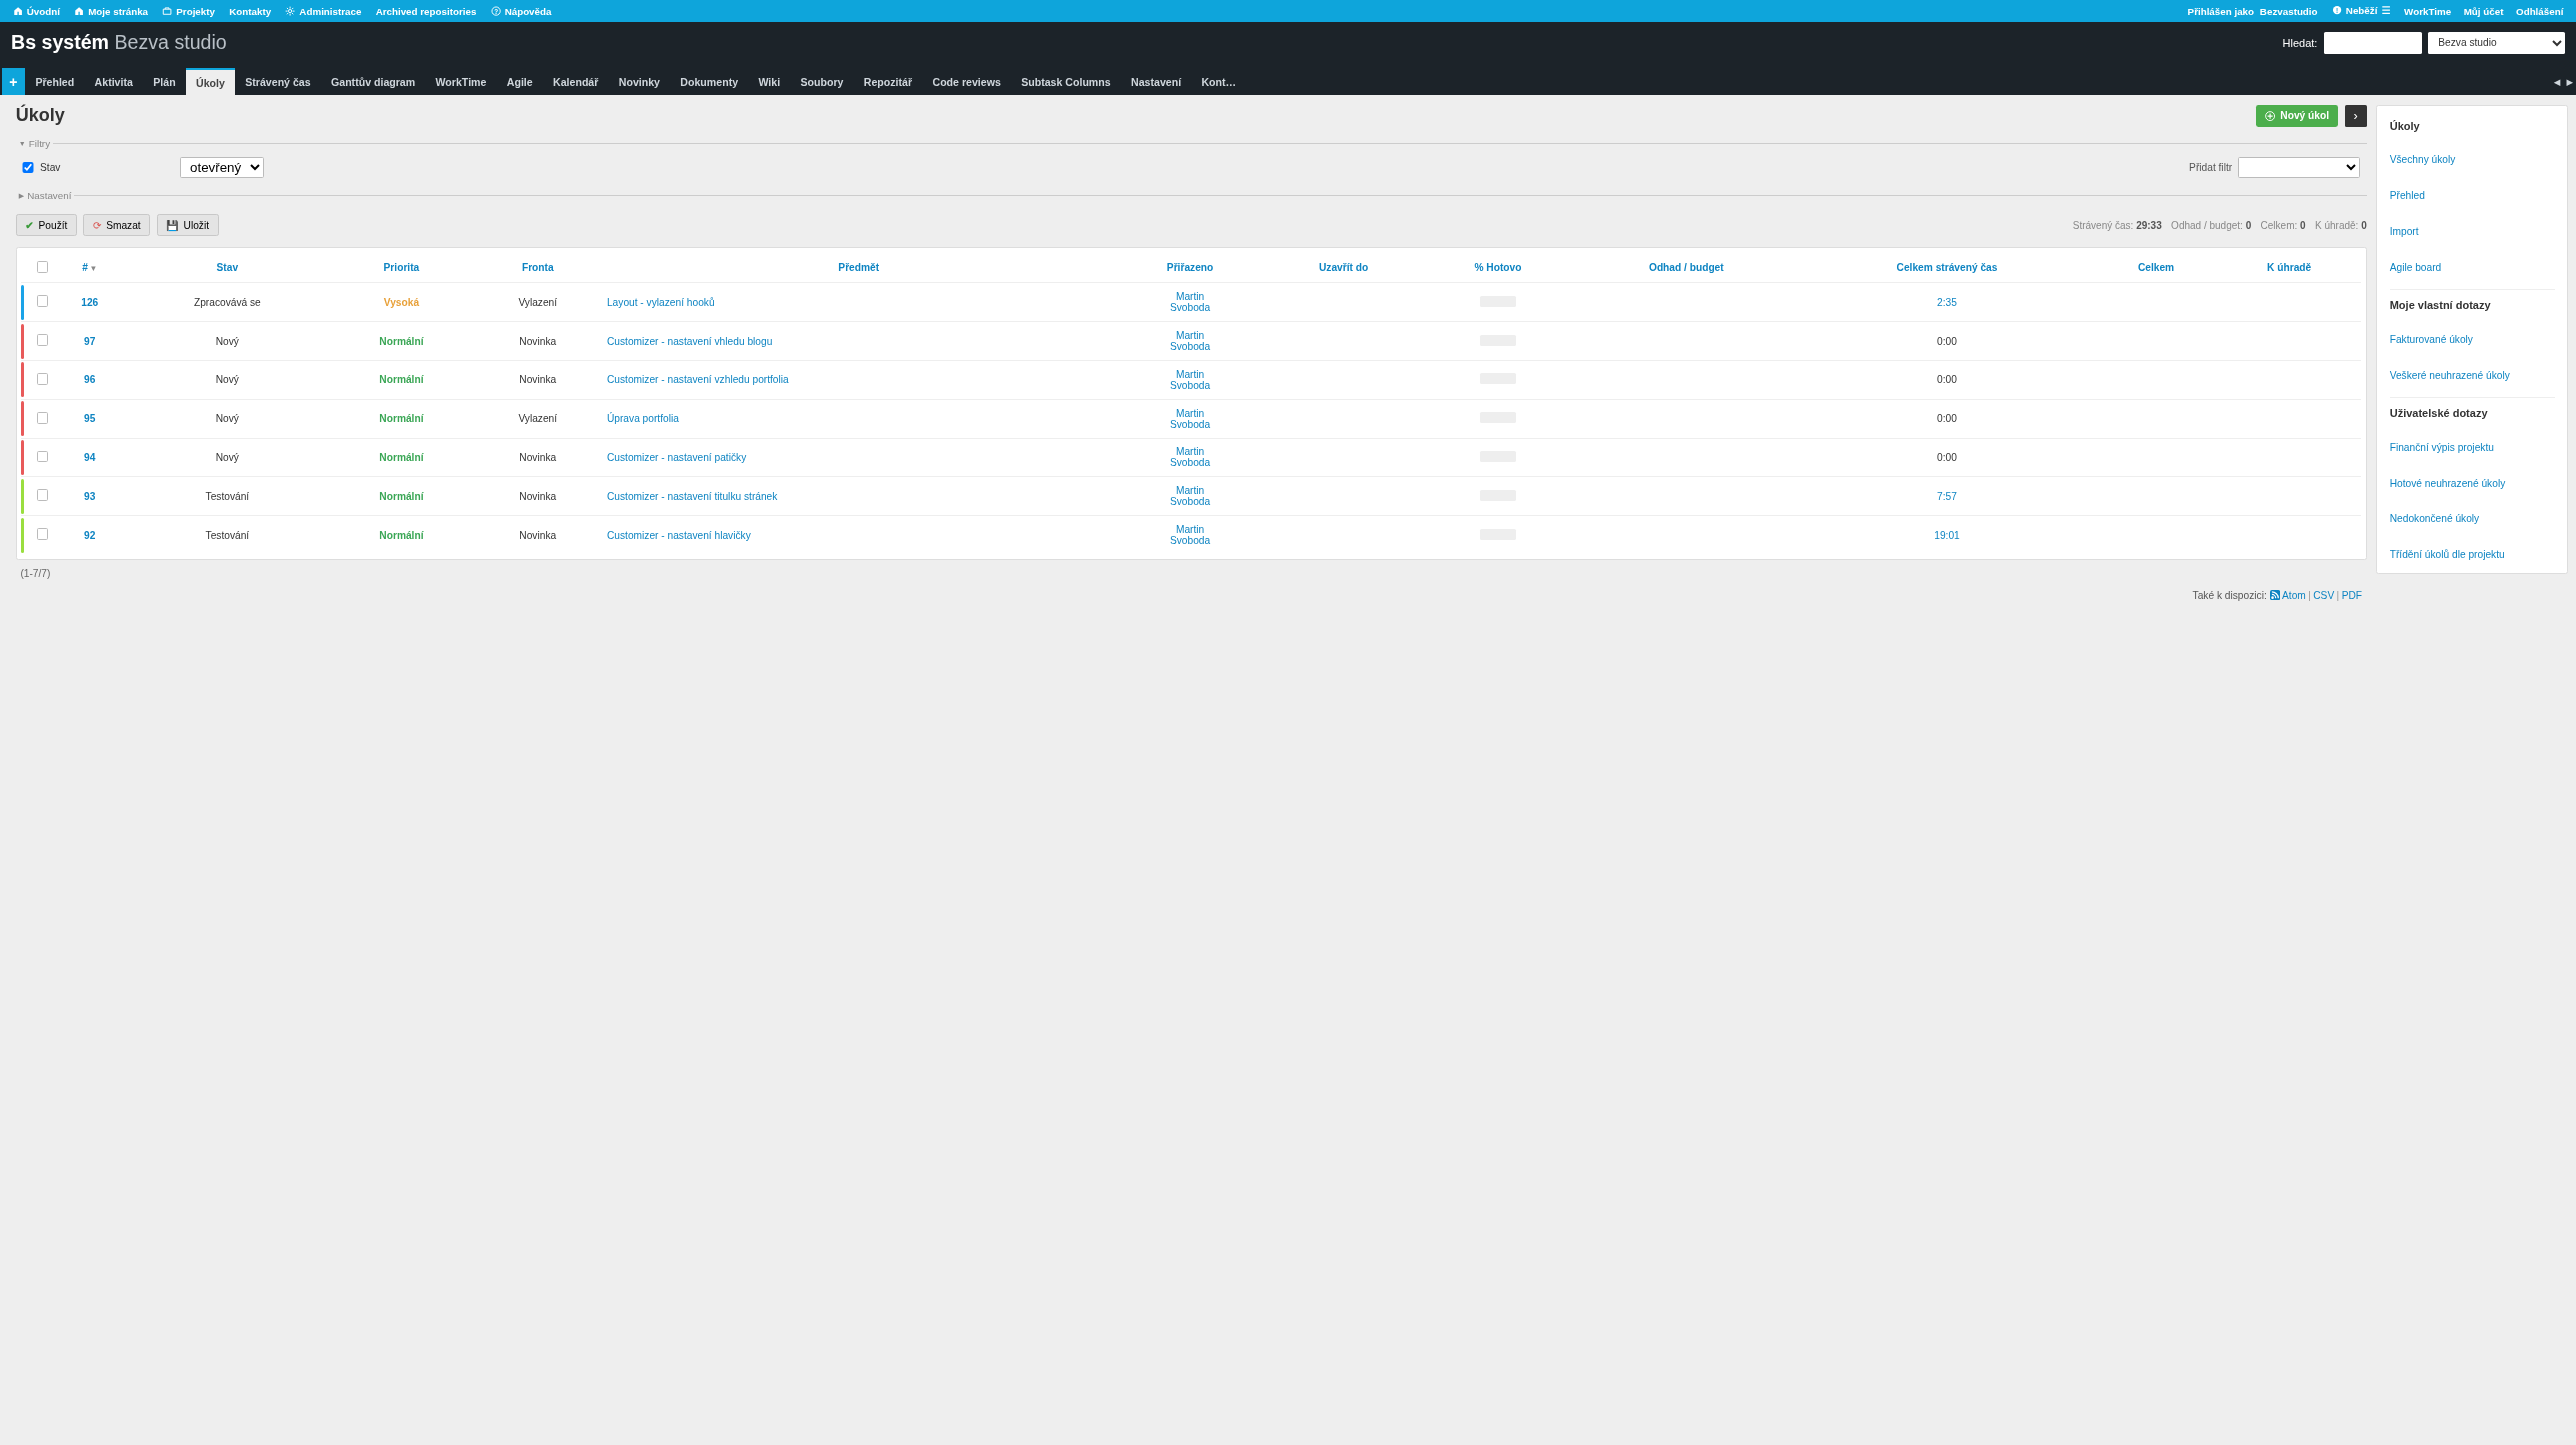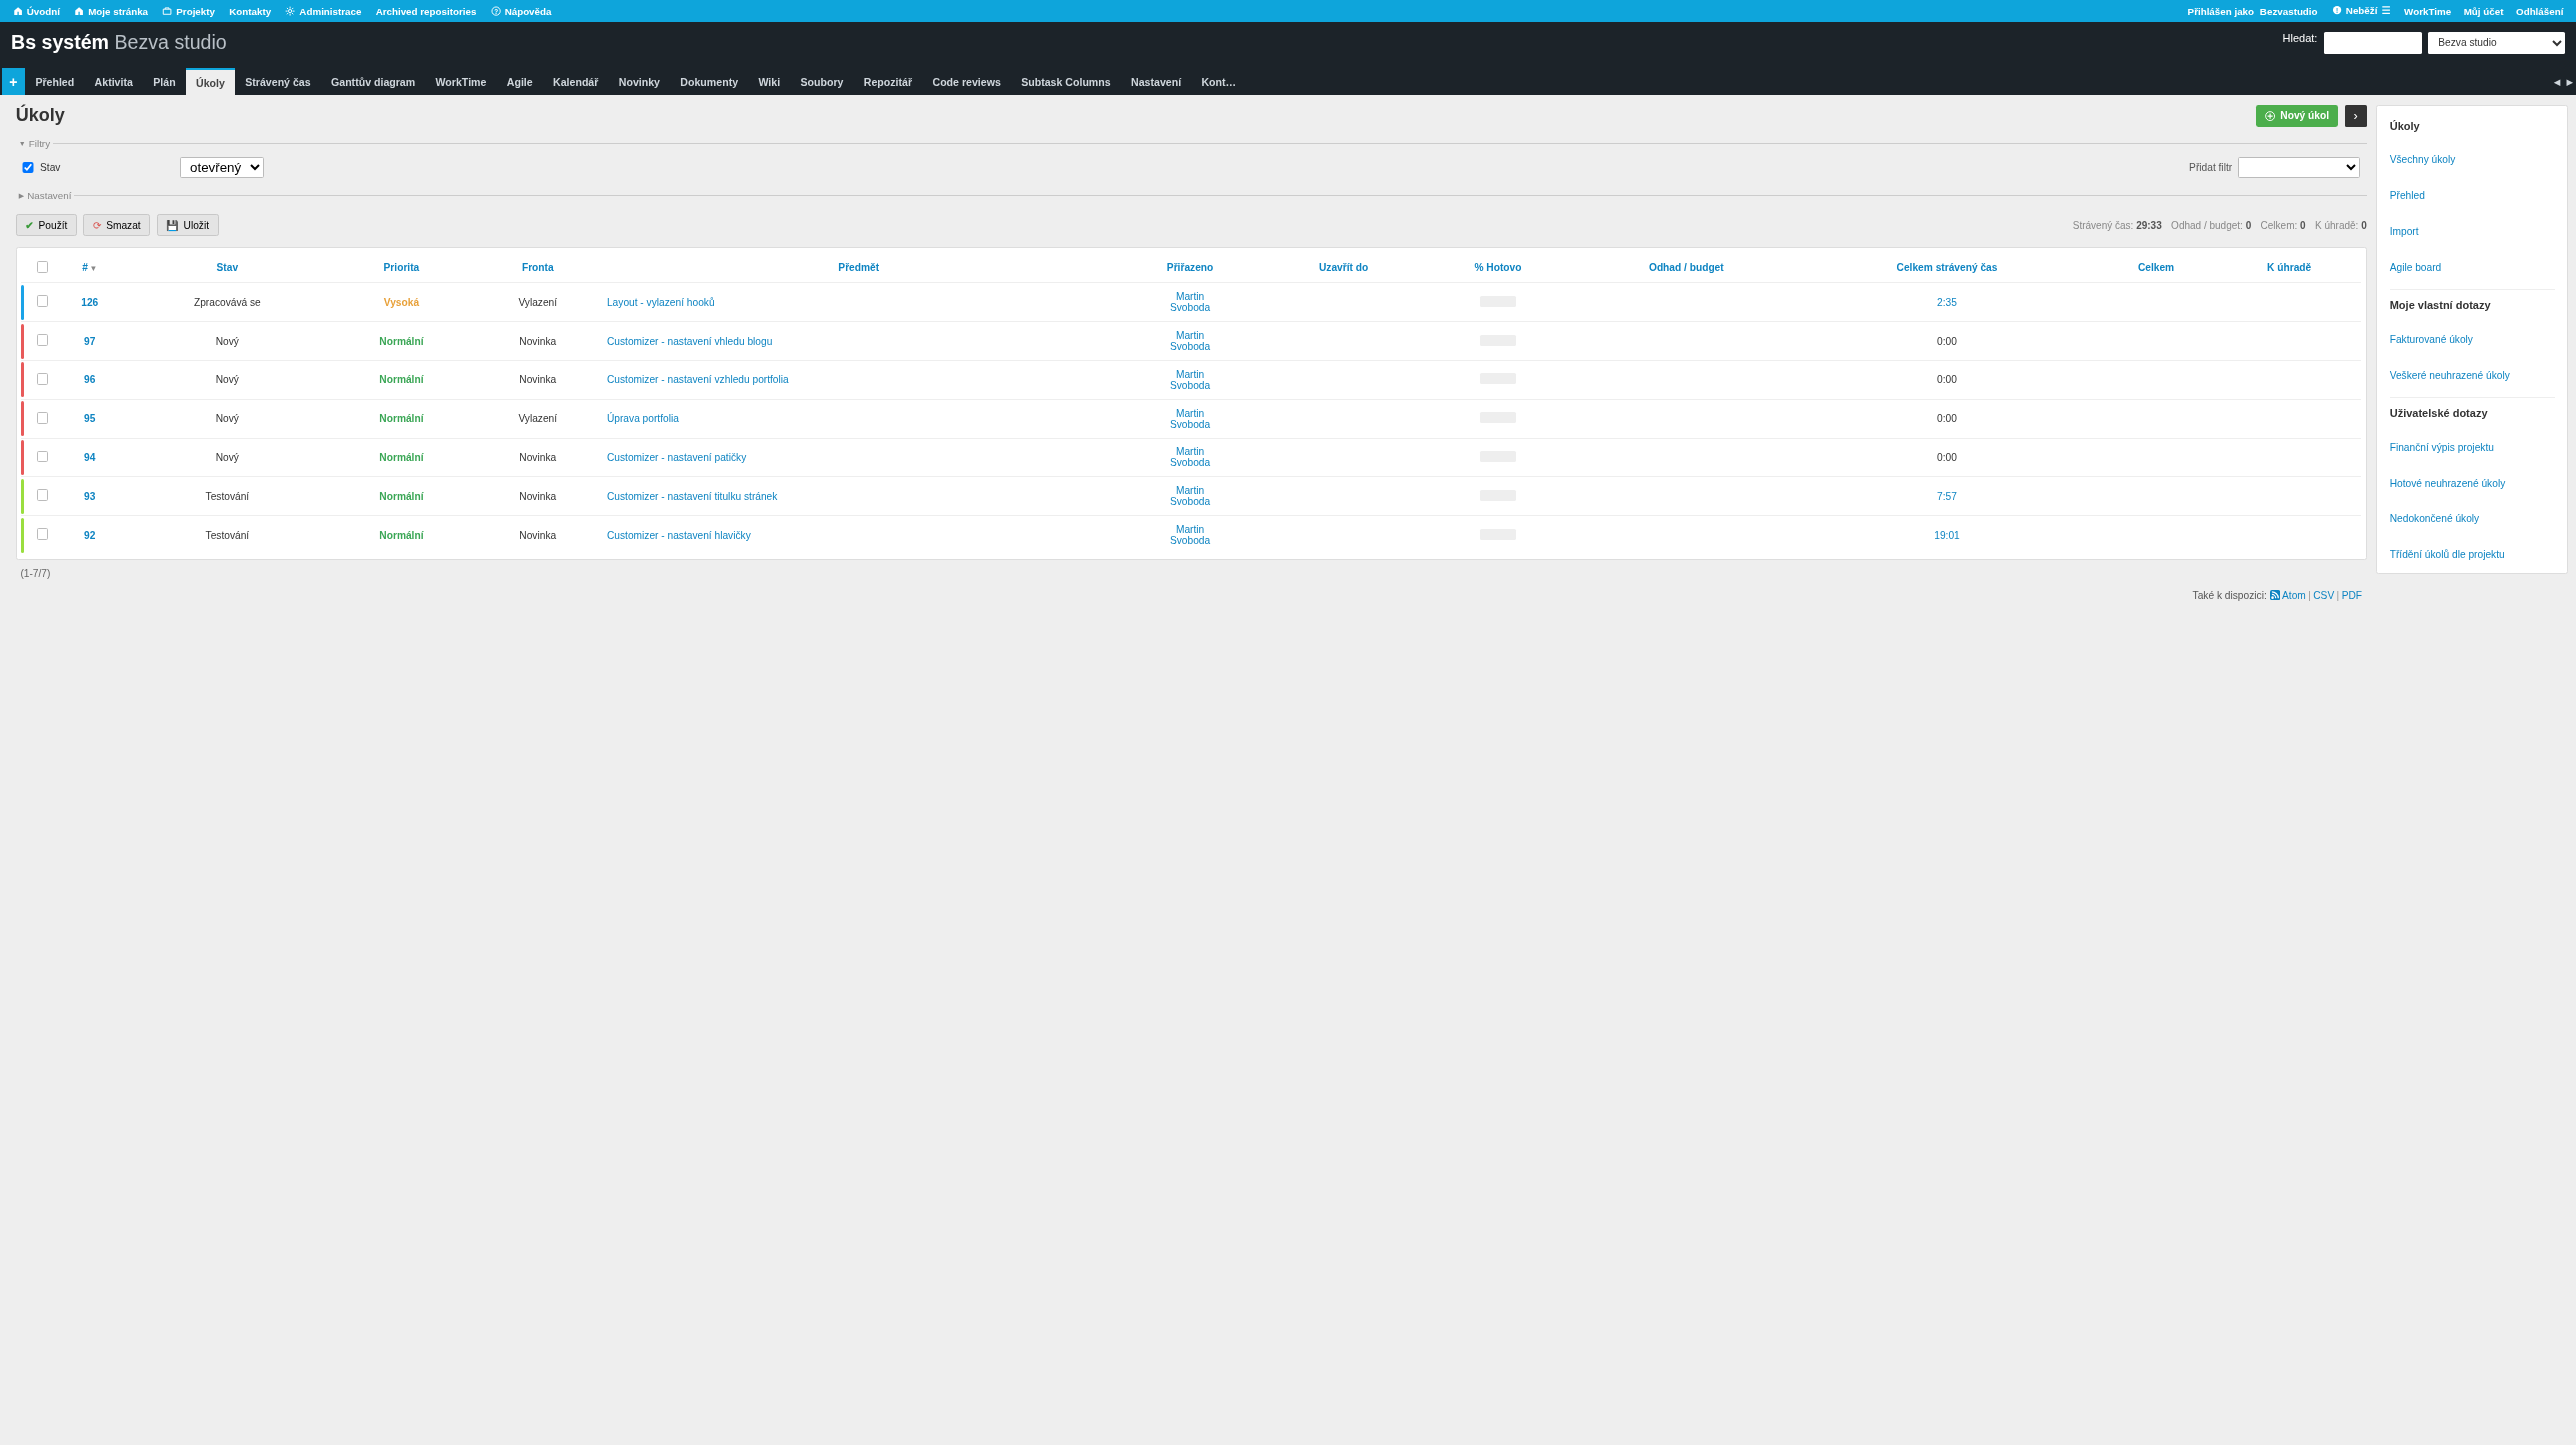--- a/index.html
+++ b/index.html
@@ -13,21 +13,21 @@
   .topbar a { color: #fff; padding: 0 6.3px; display: inline-flex; align-items: center; gap: 3.9px; height: 18px; }
   .topbar .plain { padding: 0 6.3px; }
   .topbar .user { font-weight: 700; }
 
   .ico { width: 10.2px; height: 10.2px; display: inline-block; flex-shrink: 0; }
 
   
   .projectbar { background: #1c2329; color: #fff; display: flex; align-items: center; padding: 9.4px 11px 14px 11px; }
   .projectbar h1 { font-size: 19.6px; font-weight: 700; }
   .projectbar h1 .sub { font-weight: 400; color: #b9c0c7; }
-  .projectbar .search { margin-left: auto; display: flex; align-items: flex-start; gap: 6.3px; }
+  .projectbar .search { margin-left: auto; display: flex; align-items: center; gap: 6.3px; }
   .projectbar .search label { font-size: 11px; }
   .projectbar input, .projectbar select.projsel { background: #fff; border: none; height: 22px; padding: 0 6.3px; font-size: 10.2px; border-radius: 1.6px; }
   .projectbar input { width: 98px; }
   .projectbar select.projsel { width: 137px; color: #333; }
 
   
   .tabwrap { background: #1c2329; position: relative; }
   .tabs { display: flex; align-items: center; height: 27px; padding-left: 1.6px; overflow: hidden; }
   .tabs a { color: #cfd6dc; padding: 0 10.2px; height: 27px; display: inline-flex; align-items: center; font-size: 10.6px; font-weight: 600; white-space: nowrap; }
   .tabs a.plus { background: #0ea5db; color: #fff; width: 23.6px; justify-content: center; padding: 0; font-size: 14px; }

